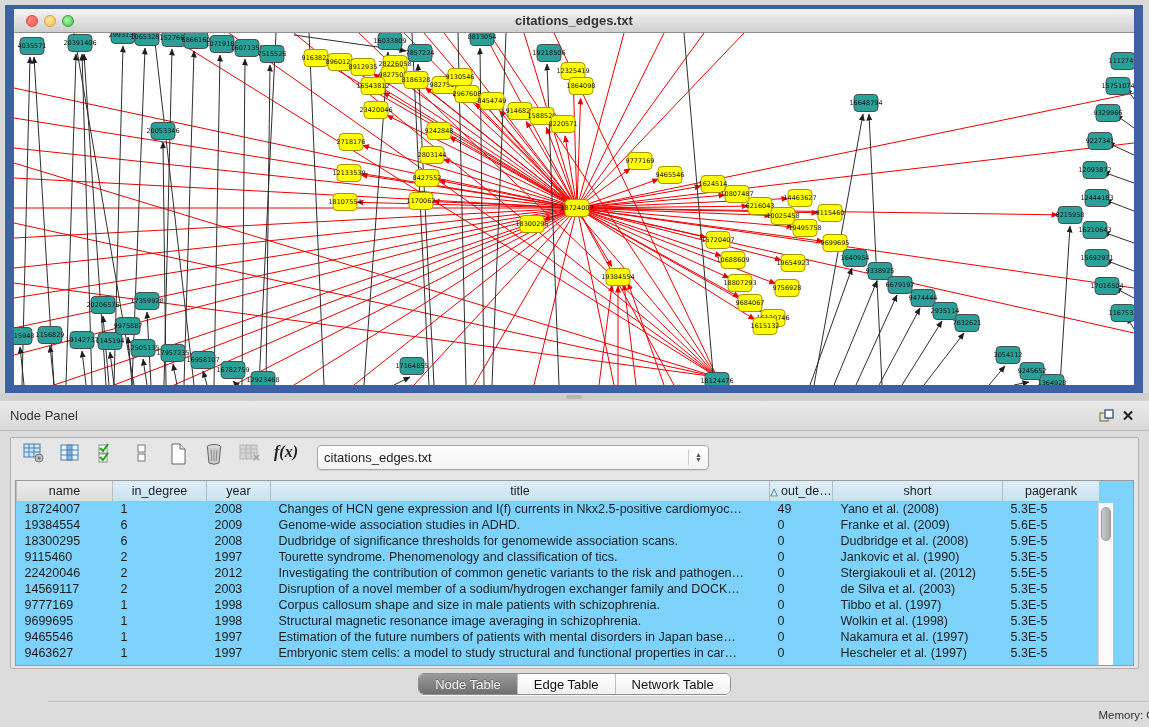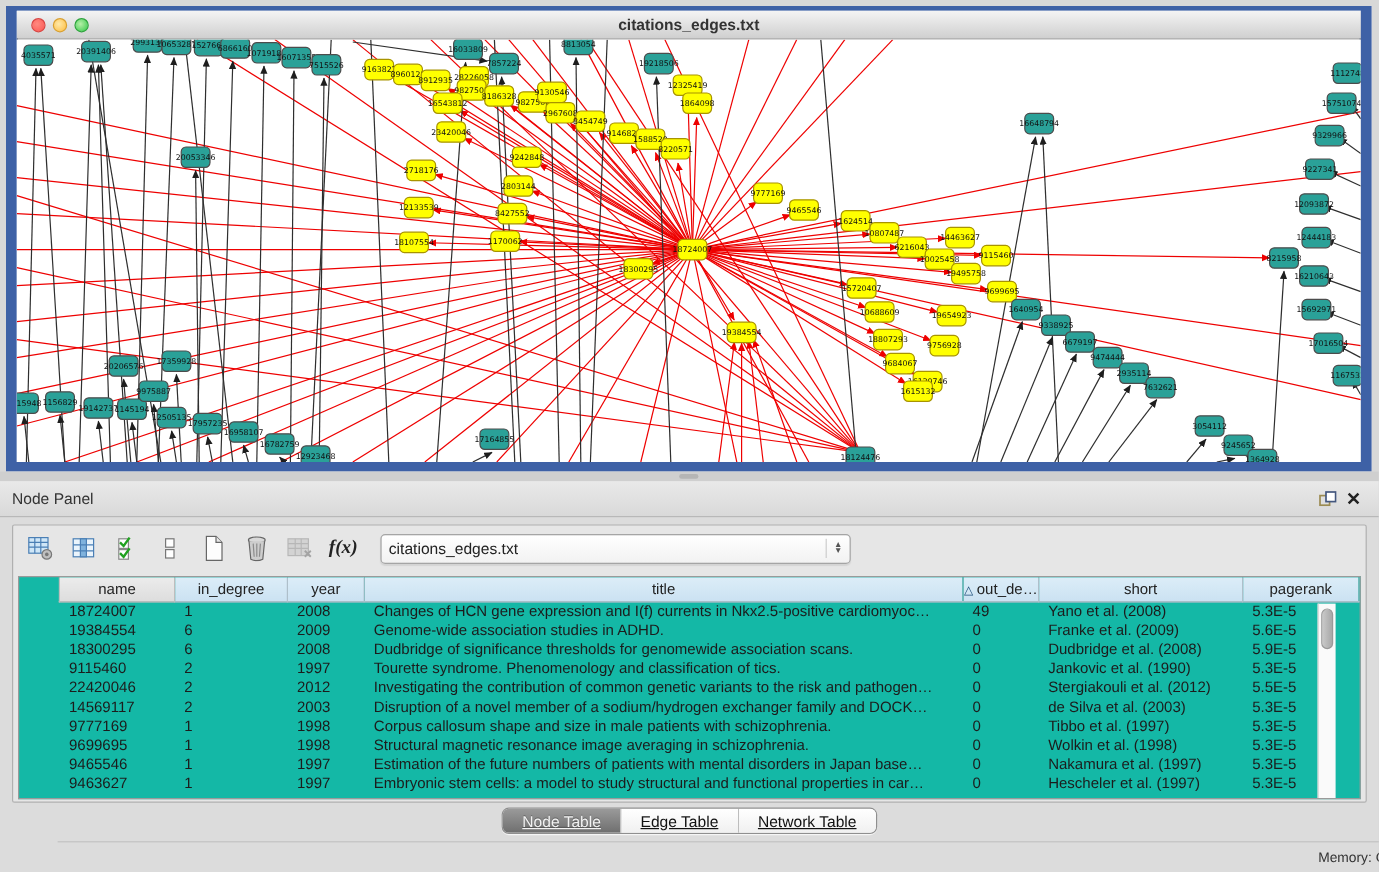--- a/index.html
+++ b/index.html
@@ -28,46 +28,46 @@
   .tpanel-header { height:30px; background:linear-gradient(#e9e9e9,#d9d9d9); border-bottom:1px solid #b8b8b8;
     display:flex; align-items:center; padding:0 10px; }
   .tpanel-title { font-size:13px; color:#333; }
   .tpanel-header .spacer { flex:1; }
   .hdr-btn { width:22px; height:20px; display:flex; align-items:center; justify-content:center; cursor:pointer; }
   .close-x { font-size:15px; font-weight:bold; color:#222; }
 
   .group { position:absolute; left:10px; top:36px; width:1129px; height:232px;
     background:#e6e6e6; border:1px solid #b0b0b0; border-radius:2px; }
   .toolbar { height:38px; display:flex; align-items:center; padding:0 8px; gap:6px; }
-  .tool { width:30px; height:28px; display:flex; align-items:center; justify-content:center; cursor:pointer; border-radius:3px; }
+  .tool { width:30px; height:28px; display:flex; align-items:flex-start; justify-content:center; cursor:pointer; border-radius:3px; }
   .fx { font-family:"Liberation Serif", serif; font-style:italic; font-size:16px; font-weight:bold; color:#222; }
   .combo { margin-left:10px; width:392px; height:25px; background:linear-gradient(#ffffff,#f2f2f2);
     border:1px solid #a5a5a5; border-radius:4px; display:flex; align-items:center; padding:0 6px;
     font-size:13px; color:#222; box-shadow:0 1px 1px rgba(0,0,0,.08); }
   .combo .lbl { flex:1; }
   .combo .step { display:flex; flex-direction:column; align-items:center; line-height:5px;
     font-size:7px; color:#555; border-left:1px solid #ccc; padding-left:6px; height:16px; justify-content:center; }
 
   .tablebox { position:absolute; left:4px; top:42px; width:1119px; height:186px;
-    background:#14b8a6; border:1px solid #9a9a9a; overflow:hidden;padding-left:33px; }
+    background:#7dd3fc; border:1px solid #9a9a9a; overflow:hidden; }
   table.data { border-collapse:collapse; table-layout:fixed; width:1083px; font-size:12.5px; color:#1c1c1c; }
   table.data th { height:20px; font-weight:normal; font-size:12.5px; color:#222;
     background:linear-gradient(#dcedf8,#cbe2f2); border:1px solid #aebfca; border-top:none; text-align:center;
     overflow:hidden; white-space:nowrap; cursor:pointer; }
   table.data th.gray { background:linear-gradient(#ececec,#dddddd); border-color:#bdbdbd; }
   table.data td { height:16px; padding:0 4px 0 8px; white-space:nowrap; overflow:hidden; cursor:default; }
   .sort-tri { color:#1e4e79; font-size:10px; margin-right:3px; }
   .vscroll { position:absolute; right:20px; top:22px; width:15px; height:162px; background:#fafafa; border-left:1px solid #d5d5d5; }
   .vthumb { position:absolute; left:2px; top:4px; width:10px; height:34px; background:linear-gradient(90deg,#c9c9c9,#a8a8a8); border-radius:5px; border:1px solid #999; }
 
   .tabs { position:absolute; left:0; top:272px; width:1149px; display:flex; justify-content:center; }
   .seg { display:flex; border:1px solid #8f8f8f; border-radius:6px; overflow:hidden; background:#fdfdfd;
     box-shadow:0 1px 0 rgba(255,255,255,.7); height:22px; }
   .seg .tab { padding:0 16px; display:flex; align-items:center; font-size:13px; color:#111;
-    border-right:1px solid #bdbdbd; cursor:pointer; background:linear-gradient(#ffffff,#f0f0f0);text-decoration:underline; }
+    border-right:1px solid #bdbdbd; cursor:pointer; background:linear-gradient(#ffffff,#f0f0f0); }
   .seg .tab:last-child { border-right:none; }
   .seg .tab.active { background:linear-gradient(#9a9a9a,#6f6f6f); color:#f2f2f2; text-shadow:0 -1px 0 rgba(0,0,0,.3); }
 
   .statusbar { position:absolute; left:0; top:300px; width:1149px; height:26px; border-top:1px solid #c2c2c2;
     display:flex; align-items:center; justify-content:flex-end; padding:0 14px; gap:7px;margin-left:48px; }
   .statusbar .mem { font-size:11.5px; color:#333; }
   .memdot { width:13px; height:13px; border-radius:50%; background:radial-gradient(circle at 4px 4px,#8ae88a,#35c13f); border:1px solid #7a7a7a; }
 </style>
 </head>
 <body>

